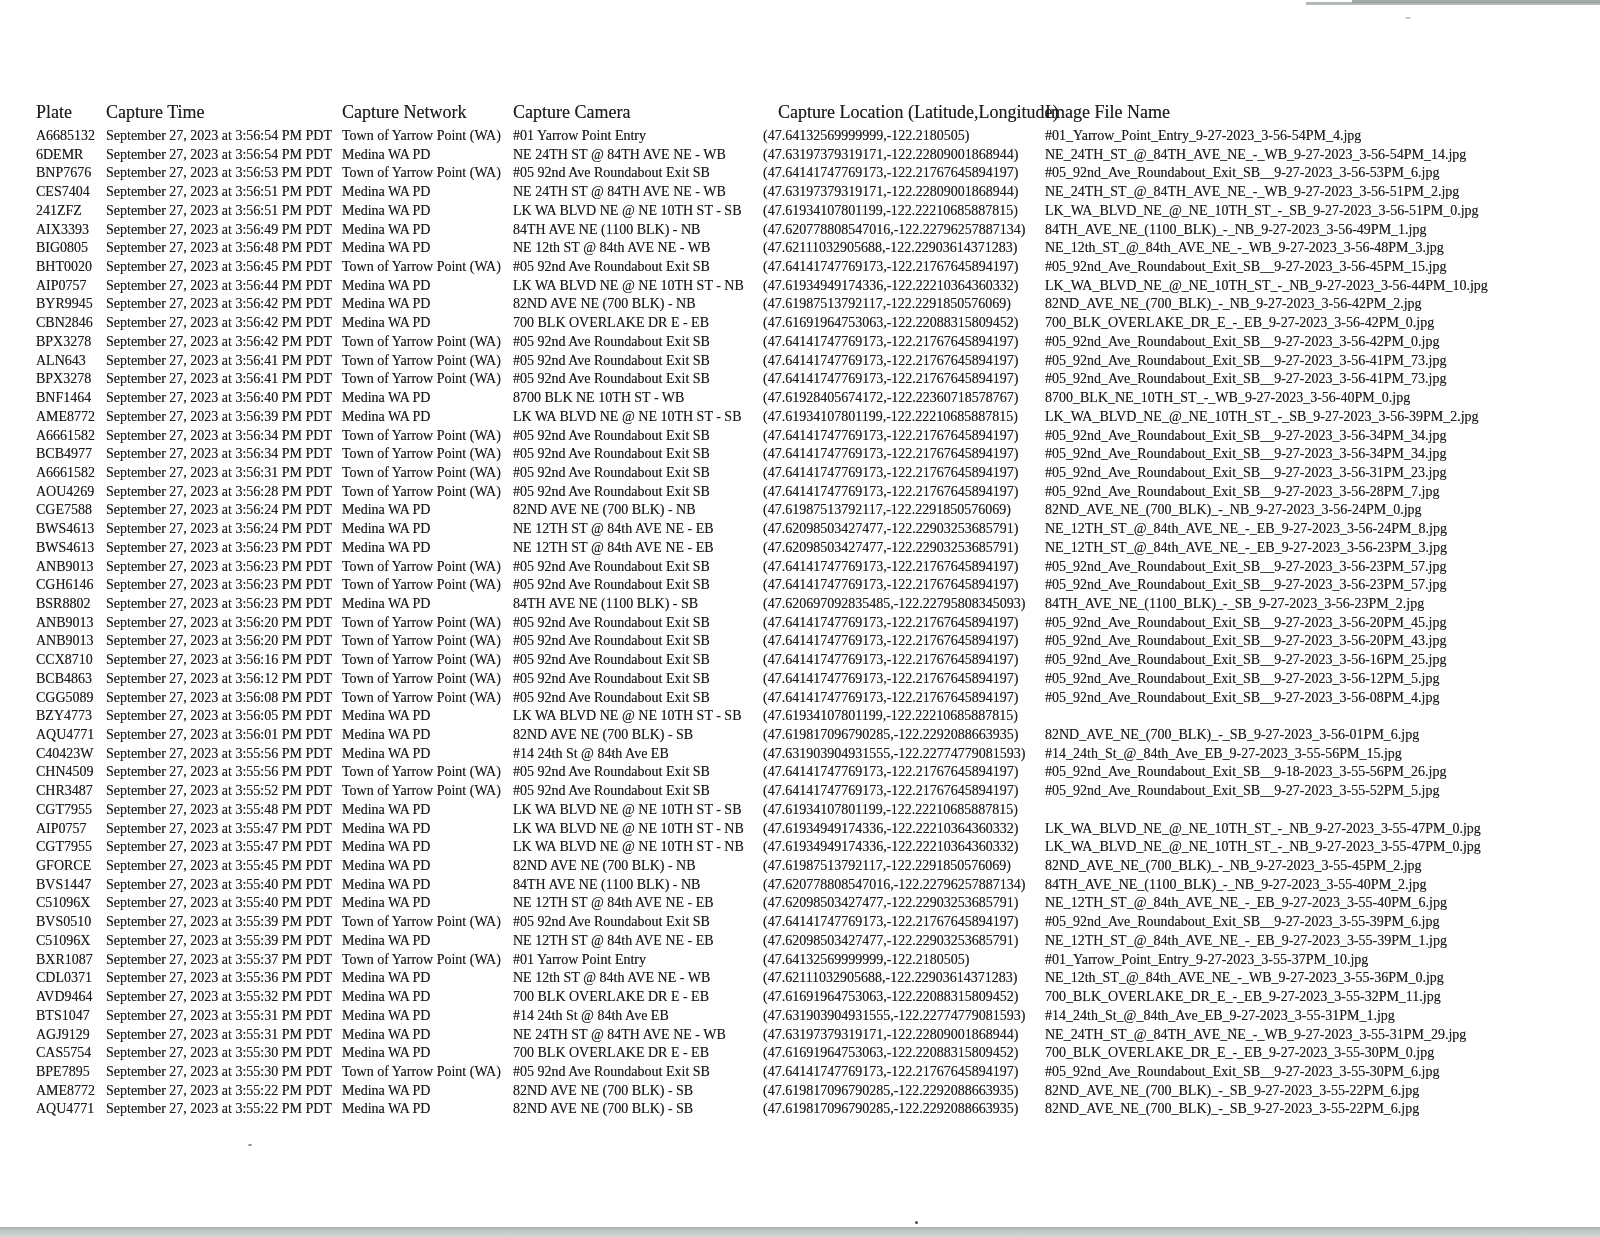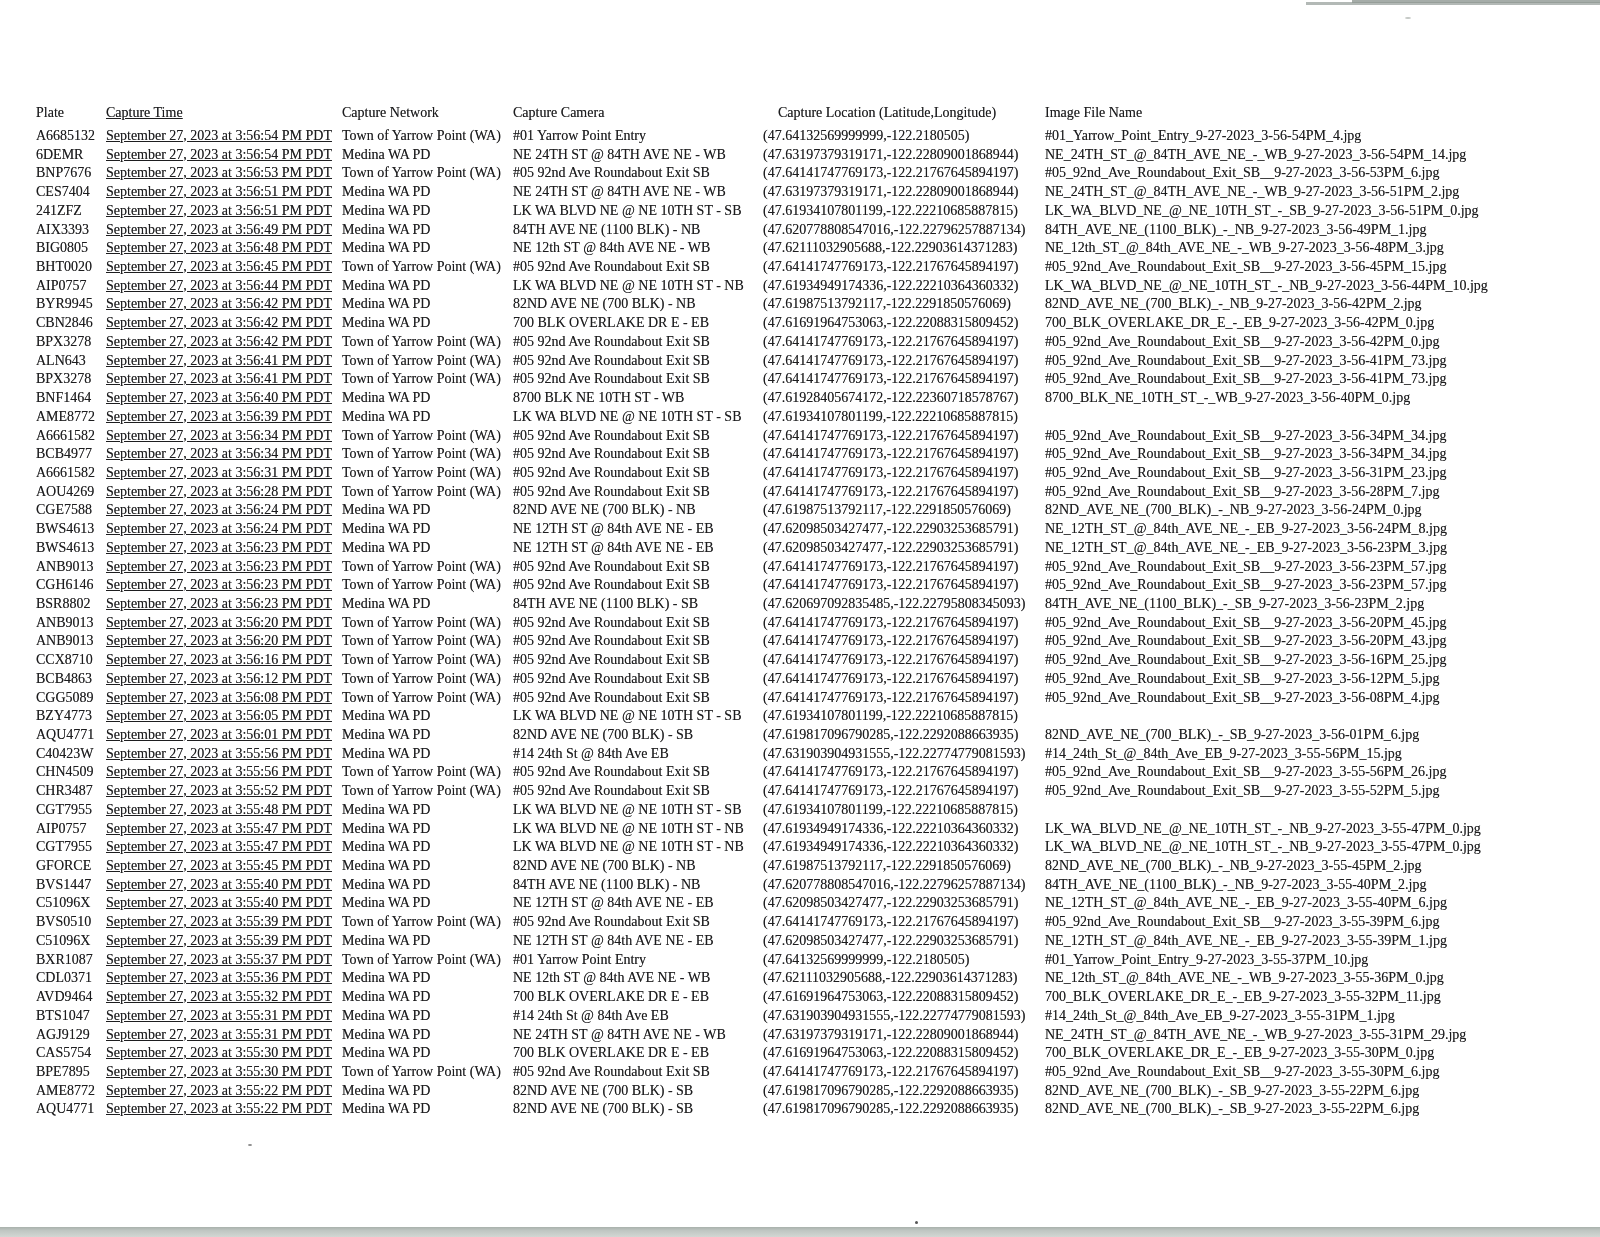--- a/index.html
+++ b/index.html
@@ -8,34 +8,34 @@
     width:1600px;height:1237px;
     background:#ffffff;
     overflow:hidden;
     font-family:"Liberation Serif","DejaVu Serif",serif;
     color:#1d1d1f;
   }
   .table{position:absolute;left:0;top:0;width:1600px;}
   .hrow{position:absolute;top:103px;left:0;width:1600px;height:19px;}
   .hcell{
     position:absolute;top:0;white-space:nowrap;
-    font-size:14px;line-height:19px;
+    font-size:18px;line-height:19px;
     color:#1d1d1f;
     text-shadow:0 0 0.5px rgba(25,25,25,.55);
   }
   #rows{position:absolute;top:127px;left:0;width:1316px;}
   .row{position:relative;height:18.72px;}
   .cell{
     position:absolute;top:0;white-space:nowrap;
     font-size:14px;line-height:18.72px;
     color:#1d1d1f;
     text-shadow:0 0 0.5px rgba(25,25,25,.55);
   }
   .col0{left:36px;}
-  .col1{left:106px;text-decoration:underline;}
+  .col1{left:106px;}
   .col2{left:342px;width:171px;overflow:hidden;font-family:Liberation Serif, serif;}
   .col3{left:513px;}
   .col4{left:763px;width:280px;overflow:hidden;}
   .col5{left:1045px;}
   
   .bottom-band{
     position:absolute;left:0;top:1227px;width:1600px;height:10px;
     background:linear-gradient(to bottom,#a9b1ac 0%,#bfc6c2 35%,#d2d7d3 100%);
   }
   .top-edge-line-a{position:absolute;left:1306px;top:2px;width:294px;height:3px;background:#a6ada9;opacity:.85;}
@@ -180,20 +180,21 @@
           <div class="cell col3">8700 BLK NE 10TH ST - WB</div>
           <div class="cell col4">(47.61928405674172,-122.22360718578767)</div>
           <div class="cell col5">8700_BLK_NE_10TH_ST_-_WB_9-27-2023_3-56-40PM_0.jpg</div>
         </div>
         <div class="row">
           <div class="cell col0">AME8772</div>
           <div class="cell col1">September 27, 2023 at 3:56:39 PM PDT</div>
           <div class="cell col2">Medina WA PD</div>
           <div class="cell col3">LK WA BLVD NE @ NE 10TH ST - SB</div>
           <div class="cell col4">(47.61934107801199,-122.22210685887815)</div>
+          <div class="cell col5">LK_WA_BLVD_NE_@_NE_10TH_ST_-_SB_9-27-2023_3-56-39PM_2.jpg</div>
         </div>
         <div class="row">
           <div class="cell col0">A6661582</div>
           <div class="cell col1">September 27, 2023 at 3:56:34 PM PDT</div>
           <div class="cell col2">Town of Yarrow Point (WA)</div>
           <div class="cell col3">#05 92nd Ave Roundabout Exit SB</div>
           <div class="cell col4">(47.64141747769173,-122.21767645894197)</div>
           <div class="cell col5">#05_92nd_Ave_Roundabout_Exit_SB__9-27-2023_3-56-34PM_34.jpg</div>
         </div>
         <div class="row">
@@ -330,21 +331,21 @@
           <div class="cell col3">#14 24th St @ 84th Ave EB</div>
           <div class="cell col4">(47.631903904931555,-122.22774779081593)</div>
           <div class="cell col5">#14_24th_St_@_84th_Ave_EB_9-27-2023_3-55-56PM_15.jpg</div>
         </div>
         <div class="row">
           <div class="cell col0">CHN4509</div>
           <div class="cell col1">September 27, 2023 at 3:55:56 PM PDT</div>
           <div class="cell col2">Town of Yarrow Point (WA)</div>
           <div class="cell col3">#05 92nd Ave Roundabout Exit SB</div>
           <div class="cell col4">(47.64141747769173,-122.21767645894197)</div>
-          <div class="cell col5">#05_92nd_Ave_Roundabout_Exit_SB__9-27-2023_3-55-56PM_26.jpg</div>
+          <div class="cell col5">#05_92nd_Ave_Roundabout_Exit_SB__9-18-2023_3-55-56PM_26.jpg</div>
         </div>
         <div class="row">
           <div class="cell col0">CHR3487</div>
           <div class="cell col1">September 27, 2023 at 3:55:52 PM PDT</div>
           <div class="cell col2">Town of Yarrow Point (WA)</div>
           <div class="cell col3">#05 92nd Ave Roundabout Exit SB</div>
           <div class="cell col4">(47.64141747769173,-122.21767645894197)</div>
           <div class="cell col5">#05_92nd_Ave_Roundabout_Exit_SB__9-27-2023_3-55-52PM_5.jpg</div>
         </div>
         <div class="row">

